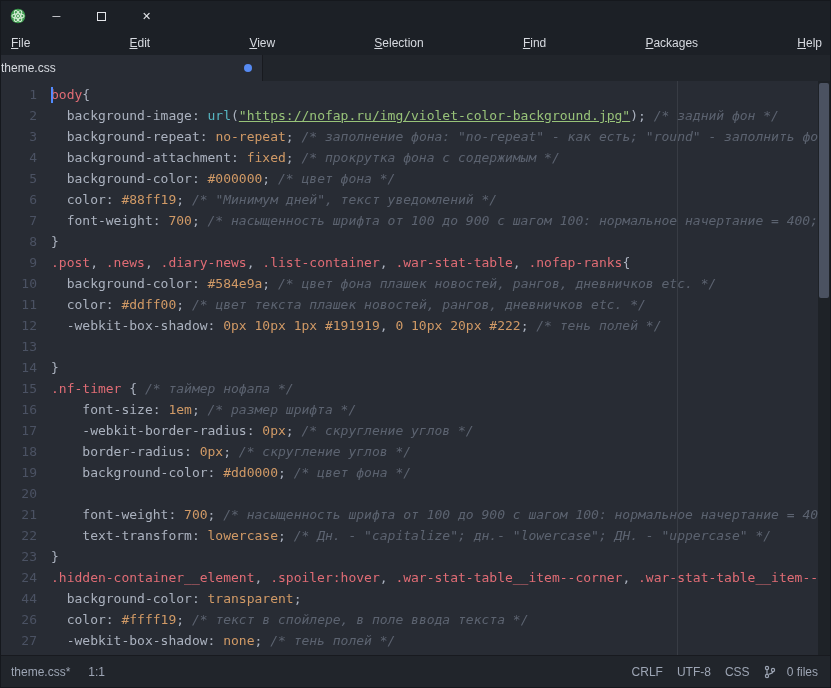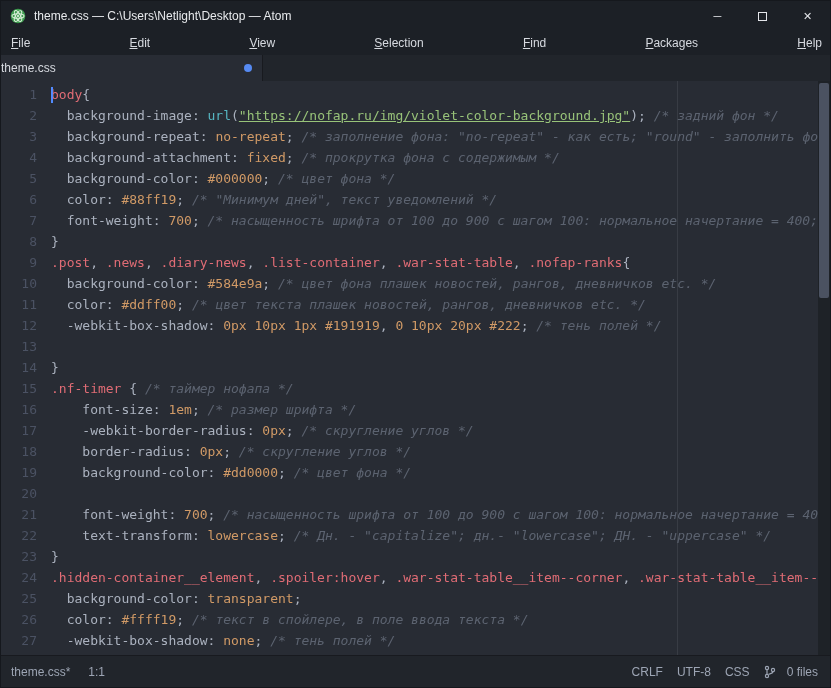--- a/index.html
+++ b/index.html
@@ -78,21 +78,20 @@
       <svg width="16" height="16" viewBox="0 0 24 24">
         <circle cx="12" cy="12" r="11" fill="#3e9b4f"></circle>
         <g fill="none" stroke="#d8eed8" stroke-width="1.6">
           <ellipse cx="12" cy="12" rx="9" ry="3.5"></ellipse>
           <ellipse cx="12" cy="12" rx="9" ry="3.5" transform="rotate(60 12 12)"></ellipse>
           <ellipse cx="12" cy="12" rx="9" ry="3.5" transform="rotate(120 12 12)"></ellipse>
         </g>
         <circle cx="12" cy="12" r="1.4" fill="#ffffff"></circle>
       </svg>
     </span>
-    <span class="title">theme.css — C:\Users\Netlight\Desktop — Atom</span>
     <div class="win-controls">
       <div class="win-btn">
         <span>─</span>
       </div>
       <div class="win-btn">
         <span class="max-box"></span>
       </div>
       <div class="win-btn">
         <span>✕</span>
       </div>
@@ -136,21 +135,21 @@
         <div class="line"><div class="gutter-num">15</div><div class="code"><span class="t-s">.nf-timer</span><span class="t-d"> { </span><span class="t-c">/* таймер нофапа */</span></div></div>
         <div class="line"><div class="gutter-num">16</div><div class="code"><span class="t-d">    font-size: </span><span class="t-v">1em</span><span class="t-d">; </span><span class="t-c">/* размер шрифта */</span></div></div>
         <div class="line"><div class="gutter-num">17</div><div class="code"><span class="t-d">    -webkit-border-radius: </span><span class="t-v">0px</span><span class="t-d">; </span><span class="t-c">/* скругление углов */</span></div></div>
         <div class="line"><div class="gutter-num">18</div><div class="code"><span class="t-d">    border-radius: </span><span class="t-v">0px</span><span class="t-d">; </span><span class="t-c">/* скругление углов */</span></div></div>
         <div class="line"><div class="gutter-num">19</div><div class="code"><span class="t-d">    background-color: </span><span class="t-v">#dd0000</span><span class="t-d">; </span><span class="t-c">/* цвет фона */</span></div></div>
         <div class="line"><div class="gutter-num">20</div></div>
         <div class="line"><div class="gutter-num">21</div><div class="code"><span class="t-d">    font-weight: </span><span class="t-v">700</span><span class="t-d">; </span><span class="t-c">/* насыщенность шрифта от 100 до 900 с шагом 100: нормальное начертание = 400;</span></div></div>
         <div class="line"><div class="gutter-num">22</div><div class="code"><span class="t-d">    text-transform: </span><span class="t-v">lowercase</span><span class="t-d">; </span><span class="t-c">/* Дн. - "capitalize"; дн.- "lowercase"; ДН. - "uppercase" */</span></div></div>
         <div class="line"><div class="gutter-num">23</div><div class="code"><span class="t-d">}</span></div></div>
         <div class="line"><div class="gutter-num">24</div><div class="code"><span class="t-s">.hidden-container__element</span><span class="t-d">, </span><span class="t-s">.spoiler:hover</span><span class="t-d">, </span><span class="t-s">.war-stat-table__item--corner</span><span class="t-d">, </span><span class="t-s">.war-stat-table__item--ca</span></div></div>
-        <div class="line"><div class="gutter-num">25</div><div class="code"><span class="t-d">  background-color: </span><span class="t-v">transparent</span><span class="t-d">;</span></div></div>
+        <div class="line"><div class="gutter-num">44</div><div class="code"><span class="t-d">  background-color: </span><span class="t-v">transparent</span><span class="t-d">;</span></div></div>
         <div class="line"><div class="gutter-num">26</div><div class="code"><span class="t-d">  color: </span><span class="t-v">#ffff19</span><span class="t-d">; </span><span class="t-c">/* текст в спойлере, в поле ввода текста */</span></div></div>
         <div class="line"><div class="gutter-num">27</div><div class="code"><span class="t-d">  -webkit-box-shadow: </span><span class="t-v">none</span><span class="t-d">; </span><span class="t-c">/* тень полей */</span></div></div>
       </div>
     <div class="scrollbar">
       <div class="scroll-thumb"></div>
     </div>
   </div>
 
   <div class="statusbar">
     <div class="status-left">

